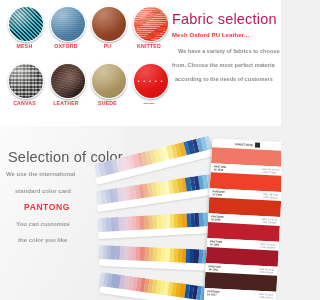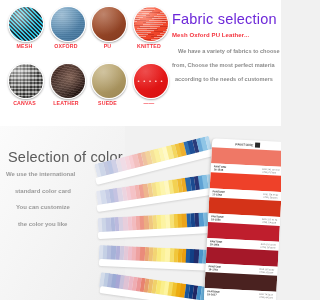--- a/index.html
+++ b/index.html
@@ -89,21 +89,21 @@
     background:
       radial-gradient(circle at 34% 22%, rgba(255,255,255,.22), rgba(255,255,255,0) 55%),
       linear-gradient(150deg,#ef2020,#d80f0f);
   }
 
   
   .fabric-text{
     position:absolute;left:172px;top:10px;width:112px;
   }
   .fabric-title{
-    font-size:14.5px;color:#6d28d9;letter-spacing:.2px;font-weight:400;
+    font-size:14.5px;color:#be185d;letter-spacing:.2px;font-weight:400;
     white-space:nowrap;line-height:18px;
   }
   .fabric-sub{
     margin-top:4px;font-size:6px;font-weight:bold;color:#f4323c;
     white-space:nowrap;letter-spacing:.1px;
   }
   .fabric-body{margin-top:6px;}
   .fabric-body div{
     font-size:5.6px;color:#8c8c8c;font-weight:bold;line-height:14px;white-space:nowrap;
   }
@@ -249,20 +249,21 @@
     </div>
   </div>
 
   <div class="bottom-panel">
     <div class="bottom-left-sheen"></div>
 
     <div class="color-text">
       <div class="color-title">Selection of color</div>
       <div class="color-line cl1">We use the international</div>
       <div class="color-line cl2">standard color card</div>
+      <div class="color-line cl3">PANTONG</div>
       <div class="color-line cl4">You can customize</div>
       <div class="color-line cl5">the color you like</div>
     </div>
 
     <div class="fandeck">
       <div id="fanArcs">
           <div class="fan-arc" style="width: 118px; height: 15px; left: -14px; top: 26px; transform: rotate(-14deg);">
             <div class="fan-strip" style="left: 0px; width: 4.77037px; background: rgb(223, 228, 239);"></div>
             <div class="fan-strip" style="left: 4.37037px; width: 4.77037px; background: rgb(205, 214, 232);"></div>
             <div class="fan-strip" style="left: 8.74074px; width: 4.77037px; background: rgb(195, 200, 224);"></div>

